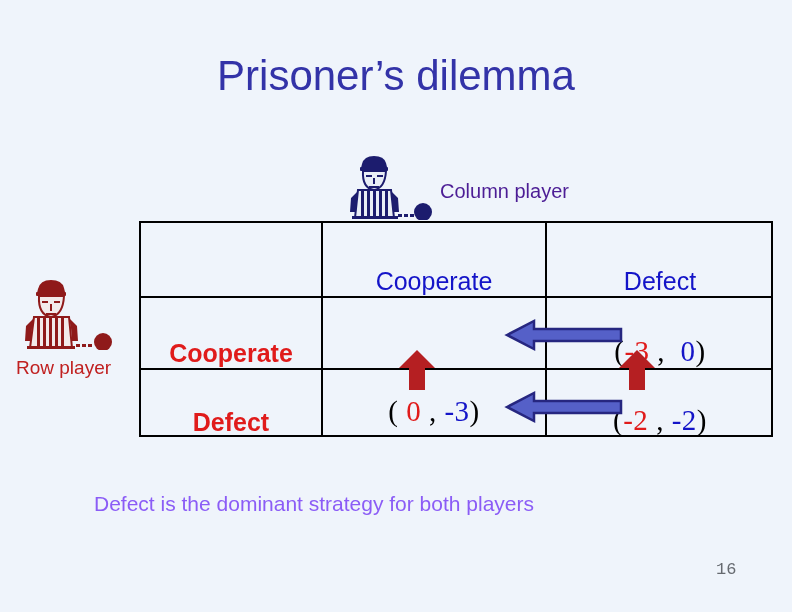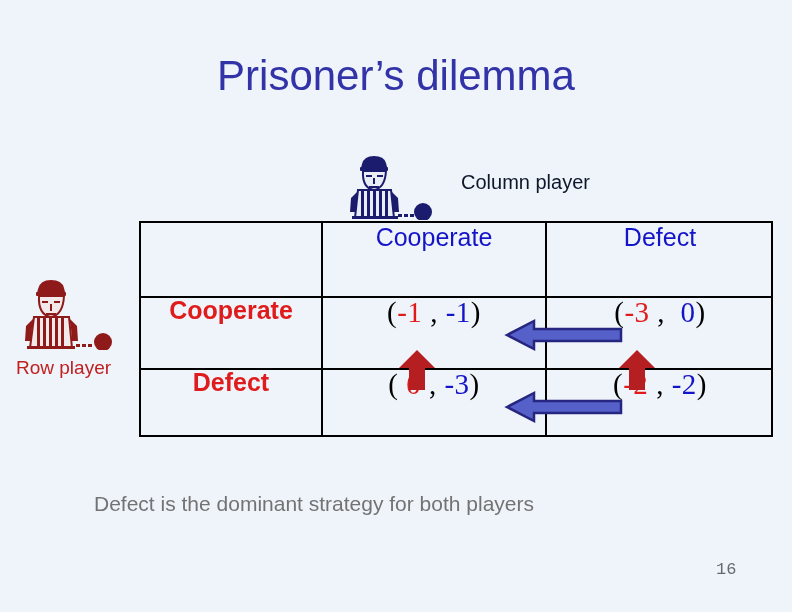--- a/index.html
+++ b/index.html
@@ -31,25 +31,24 @@
     font-size: 42px;
     color: #3333a8;
     letter-spacing: 0px;
     white-space: nowrap;
   }
 
   
   .column-player-label {
     position: absolute;
     left: 440px;
-    top: 171px;
+    top: 180px;
     font-size: 20px;
-    color: #0f172a;
-    white-space: nowrap;
-    margin-left: 21px;
+    color: #4c1d95;
+    white-space: nowrap;
   }
   .row-player-label {
     position: absolute;
     left: 16px;
     top: 357px;
     font-size: 19px;
     color: #c02020;
     white-space: nowrap;
   }
 
@@ -95,21 +94,21 @@
     right: 0;
     height: 2px;
     background: #000000;
   }
   .hline.h1 { top: 73px; }
   .hline.h2 { top: 145px; }
 
   .cell {
     position: absolute;
     display: flex;
-    align-items: flex-start;
+    align-items: flex-end;
     justify-content: center;
     box-sizing: border-box;
   }
   
   .cell.hdr { top: 0; height: 73px; }
   .cell.hdr-coop { left: 182px; width: 222px; }
   .cell.hdr-def  { left: 406px; width: 226px; }
   .hdr-text {
     font-size: 25px;
     color: #1414c8;
@@ -150,21 +149,21 @@
   }
 
   
   .footer-note {
     position: absolute;
     left: 0;
     top: 492px;
     width: 628px;
     text-align: center;
     font-size: 21px;
-    color: #737373;
+    color: #8b5cf6;
     white-space: nowrap;
   }
   .page-number {
     position: absolute;
     left: 716px;
     top: 560px;
     font-size: 17px;
     color: #666a70;
     font-family: Liberation Mono, monospace;
   }
@@ -258,23 +257,20 @@
       <span class="hdr-text">Defect</span>
     </div>
 
     <div class="cell rowhdr rowhdr-coop">
       <span class="rowhdr-text">Cooperate</span>
     </div>
     <div class="cell rowhdr rowhdr-def">
       <span class="rowhdr-text">Defect</span>
     </div>
 
-    <div class="cell payoff p-cc">
-      <span class="payoff-text"><span>(</span><span class="pv-row">-1</span><span> , </span><span class="pv-col">-1</span><span>)</span></span>
-    </div>
 
     <div class="cell payoff p-cd">
       <span class="payoff-text"><span>(</span><span class="pv-row">-3</span><span> ,  </span><span class="pv-col">0</span><span>)</span></span>
     </div>
 
     <div class="cell payoff p-dc">
       <span class="payoff-text"><span>( </span><span class="pv-row">0</span><span> , </span><span class="pv-col">-3</span><span>)</span></span>
     </div>
 
     <div class="cell payoff p-dd">

